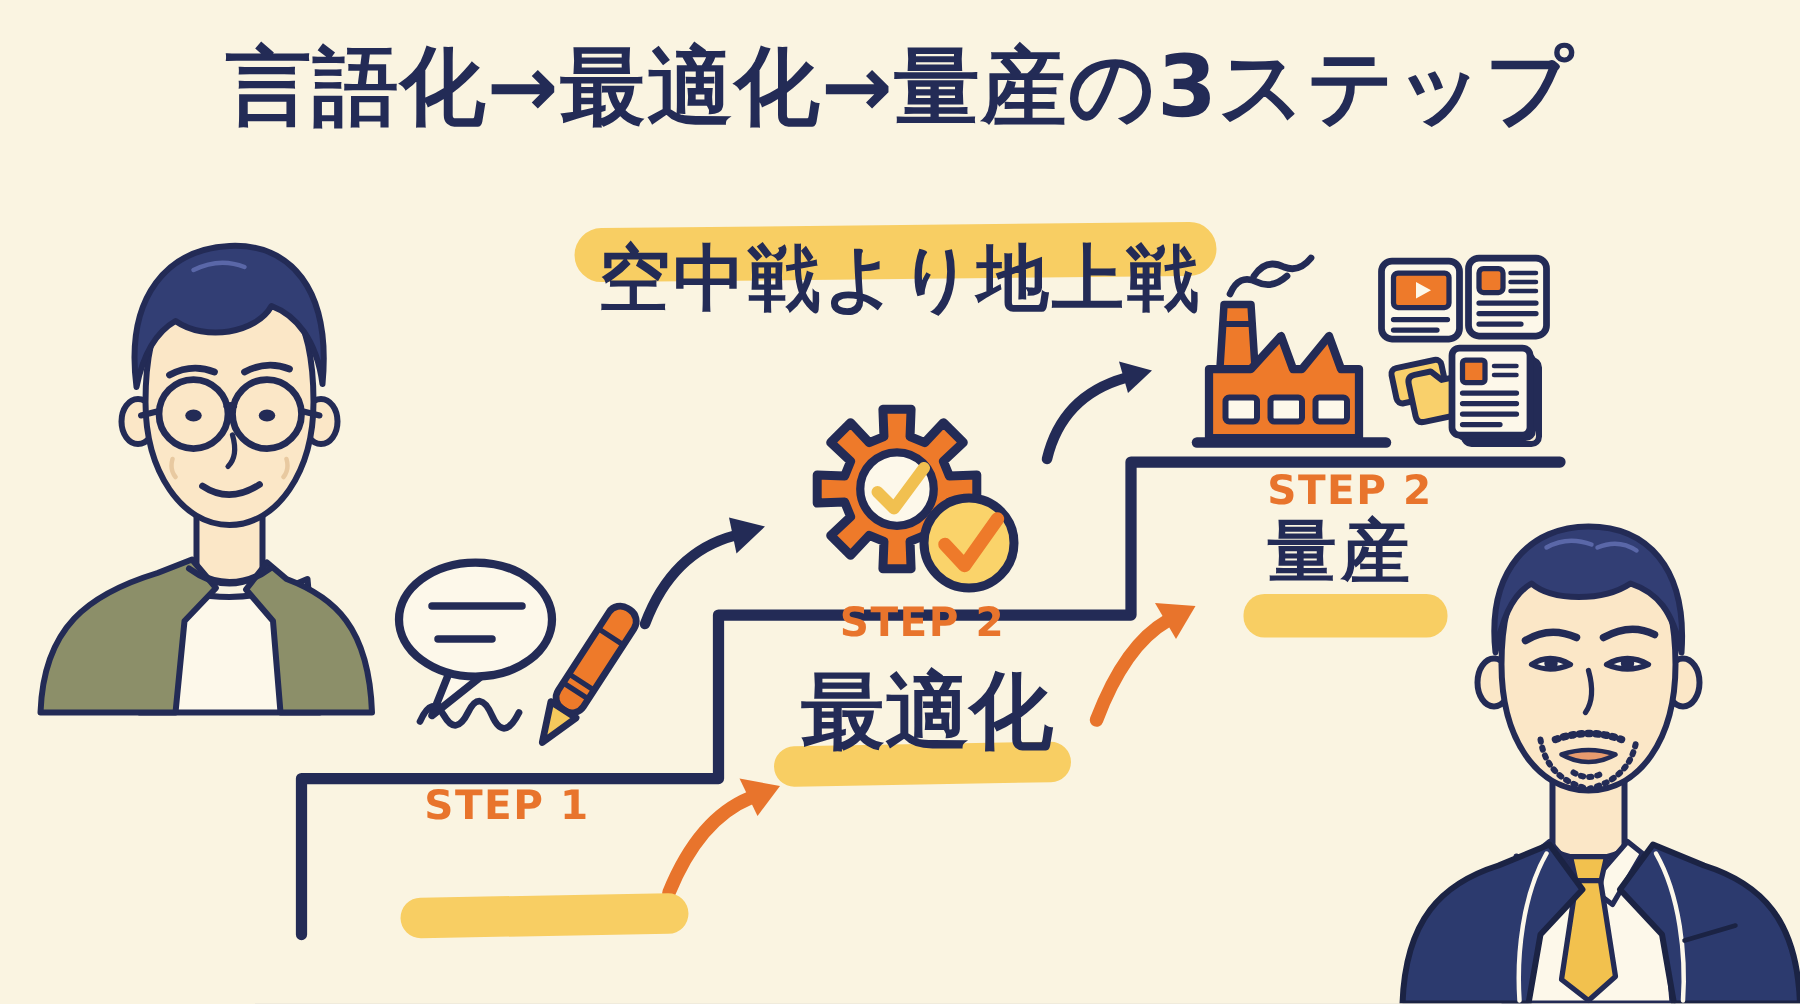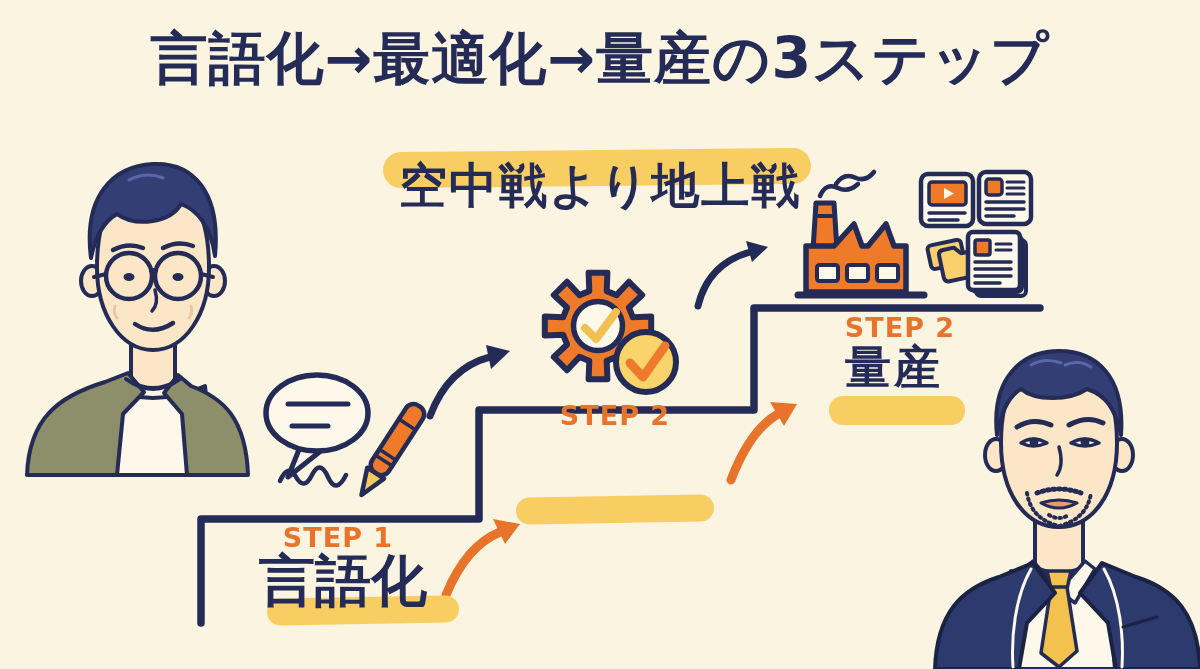--- a/index.html
+++ b/index.html
@@ -162,21 +162,21 @@
       </g>
     </g>
   </svg>
 
   <div class="txt title">言語化→最適化→量産の3ステップ</div>
   <div class="sub-hl"></div>
   <div class="txt subtitle">空中戦より地上戦</div>
 
   <div class="hl hl1"></div>
   <div class="txt step-label sl1">STEP 1</div>
-  <div class="txt step-name sn1">言語化</div>
 
   <div class="hl hl2"></div>
   <div class="txt step-label sl2">STEP 2</div>
+  <div class="txt step-name sn2">最適化</div>
 
   <div class="hl hl3"></div>
   <div class="txt step-label sl3">STEP 2</div>
   <div class="txt step-name sn3">量産</div>
 </div>
 
 </body></html>

